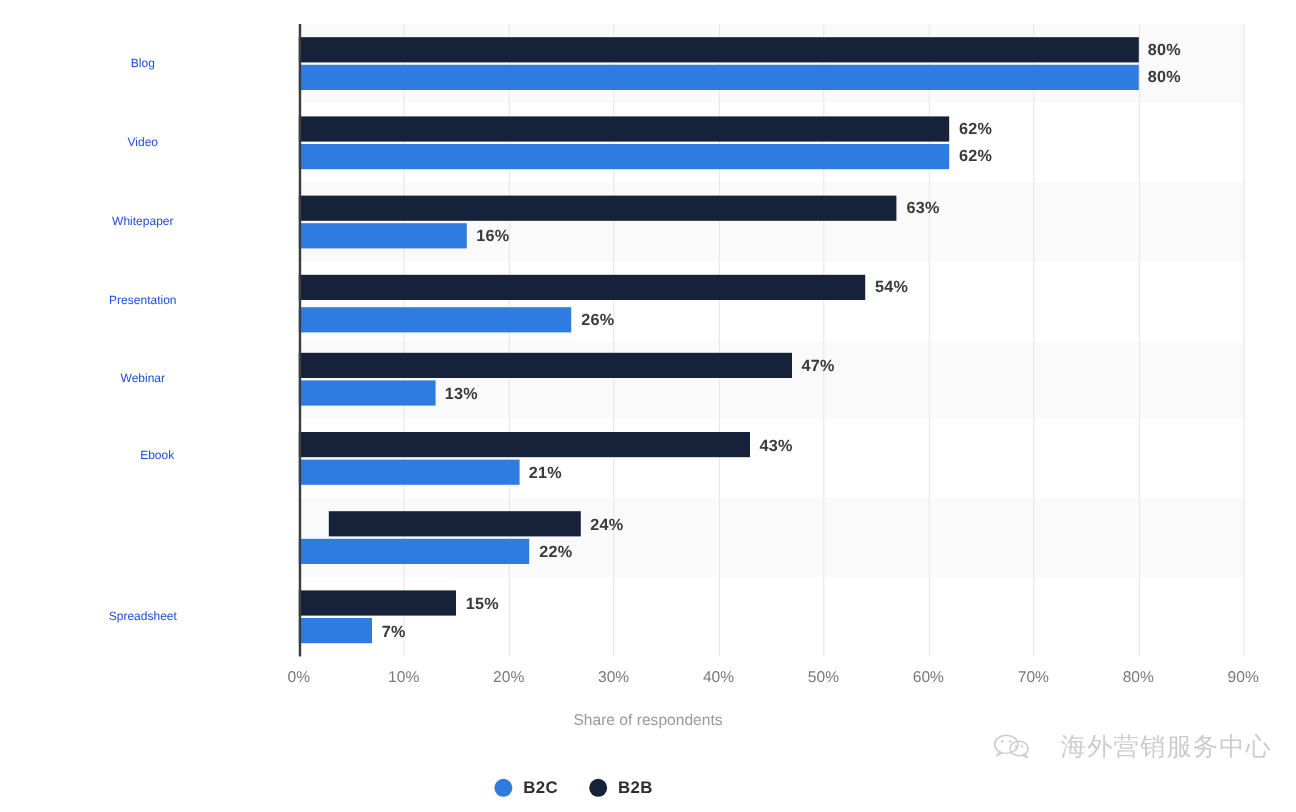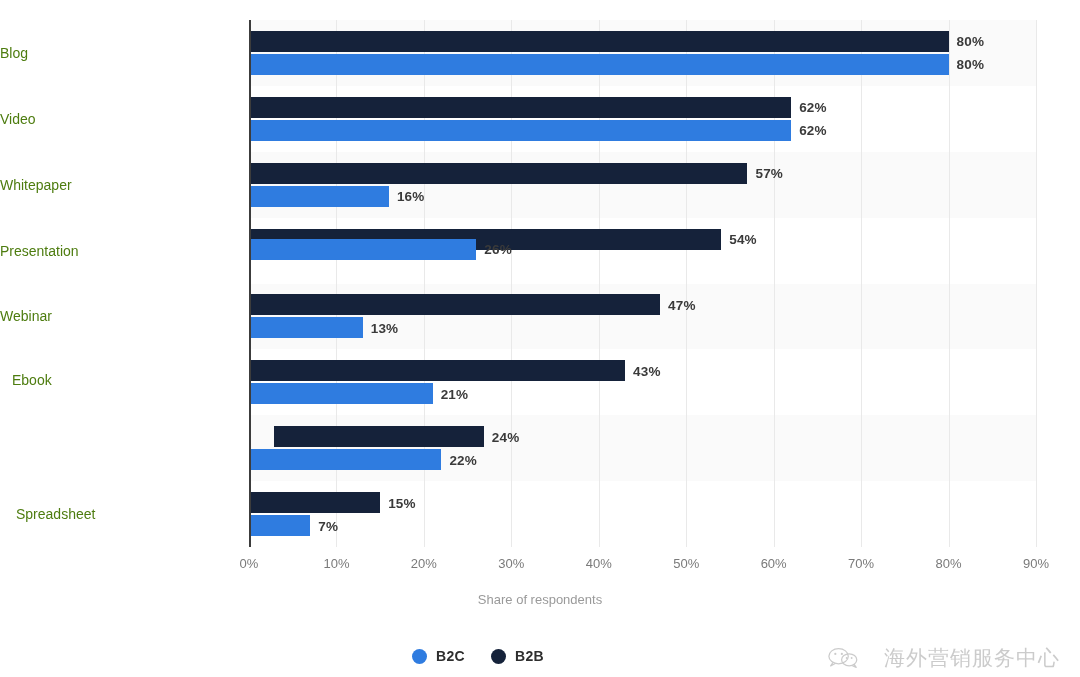--- a/index.html
+++ b/index.html
@@ -42,22 +42,22 @@
   .bar.b2c{background:#2f7ce0;}
   .bar-value{
     position:absolute;top:50%;transform:translateY(-50%);
     font-size:13.5px;font-weight:bold;color:#3a3a3a;
     white-space:nowrap;letter-spacing:.2px;
   }
 
   
   .cat-label{
     position:absolute;right:1080px;
-    text-align:left;white-space:nowrap;
-    font-size:14px;color:#4d7c0f;
+    text-align:center;white-space:nowrap;
+    font-size:10px;color:#1d4ed8;
     transform:translateY(-50%);
   }
   .cat-label-wrap{
     position:absolute;left:0;width:238px;top:0;height:677px;
   }
 
   
   .xtick{
     position:absolute;top:556px;
     font-size:13px;color:#7a7a7a;
@@ -73,21 +73,21 @@
   .legend{
     position:absolute;top:648px;left:0;width:956px;
     display:flex;justify-content:center;align-items:center;gap:26px;
   }
   .legend-item{display:flex;align-items:center;gap:9px;}
   .legend-dot{width:15px;height:15px;border-radius:50%;display:block;}
   .legend-label{font-size:14px;font-weight:bold;color:#2e2e2e;letter-spacing:.3px;}
 
   
   .watermark{
-    position:absolute;right:20px;top:644px;
+    position:absolute;right:20px;top:608px;
     display:flex;align-items:center;gap:26px;
     opacity:.30;
   }
   .wm-text{
     font-size:21px;color:#555;
     font-family:"DejaVu Sans", sans-serif;
     white-space:nowrap;letter-spacing:1px;
   }
   .wm-logo{width:30px;height:24px;display:block;}
 </style>
@@ -133,33 +133,33 @@
             <span class="bar-value" style="left: 550.156px;">62%</span>
           </div>
           <div class="bar-row" style="top: 33.9375px; right: 0px;">
             <div class="bar b2c" title="Video — B2C 62%" style="width: 542.156px;"></div>
             <span class="bar-value" style="left: 550.156px;">62%</span>
           </div>
         </div>
         <div class="group" style="top: 131.75px; height: 65.875px;">
           <div class="bar-row" style="top: 10.9375px; right: 0px;">
             <div class="bar b2b" title="Whitepaper — B2B 57%" style="width: 498.433px;"></div>
-            <span class="bar-value" style="left: 506.433px;">57%</span>
+            <span class="bar-value" style="left: 506.433px;">63%</span>
           </div>
           <div class="bar-row" style="top: 33.9375px; right: 0px;">
             <div class="bar b2c" title="Whitepaper — B2C 16%" style="width: 139.911px;"></div>
             <span class="bar-value" style="left: 147.911px;">16%</span>
           </div>
         </div>
         <div class="group" style="top: 197.625px; height: 65.875px;">
           <div class="bar-row" style="top: 10.9375px; right: 0px;">
             <div class="bar b2b" title="Presentation — B2B 54%" style="width: 472.2px;"></div>
             <span class="bar-value" style="left: 480.2px;">54%</span>
           </div>
-          <div class="bar-row" style="top: 21px; right: 0px;">
+          <div class="bar-row" style="top: 38px; right: 0px;">
             <div class="bar b2c" title="Presentation — B2C 26%" style="width: 227.356px;"></div>
             <span class="bar-value" style="left: 235.356px;">26%</span>
           </div>
         </div>
         <div class="group" style="top: 263.5px; height: 65.875px;">
           <div class="bar-row" style="top: 10.9375px; right: 0px;">
             <div class="bar b2b" title="Webinar — B2B 47%" style="width: 410.989px;"></div>
             <span class="bar-value" style="left: 418.989px;">47%</span>
           </div>
           <div class="bar-row" style="top: 33.9375px; right: 0px;">
@@ -202,21 +202,21 @@
 
   <div class="axis-y-line"></div>
 
   <div class="cat-label-wrap" id="catlabels">
       <div class="cat-label" style="right: auto; left: 0px; width: 238px; top: 52.9375px;">Blog</div>
       <div class="cat-label" style="right: auto; left: 0px; width: 238px; top: 184.688px;">Whitepaper</div>
       <div class="cat-label" style="right: auto; left: 0px; width: 238px; top: 118.812px;">Video</div>
       <div class="cat-label" style="right: auto; left: 0px; width: 238px; top: 250.562px;">Presentation</div>
       <div class="cat-label" style="right: auto; left: 0px; width: 238px; top: 316.438px;">Webinar</div>
       <div class="cat-label" style="right: auto; left: 0px; width: 238px; top: 380px; margin-left: 12px;">Ebook</div>
-      <div class="cat-label" style="right: auto; left: 0px; width: 238px; top: 514.062px; padding-left: 16px;">Spreadsheet</div>
+      <div class="cat-label" style="right: auto; left: 0px; width: 238px; top: 514.062px;">Spreadsheet</div>
     </div>
 
   <div id="xticks">
       <div class="xtick" style="left: 249px;">0%</div>
       <div class="xtick" style="left: 336.444px;">10%</div>
       <div class="xtick" style="left: 423.889px;">20%</div>
       <div class="xtick" style="left: 511.333px;">30%</div>
       <div class="xtick" style="left: 598.778px;">40%</div>
       <div class="xtick" style="left: 686.222px;">50%</div>
       <div class="xtick" style="left: 773.667px;">60%</div>

